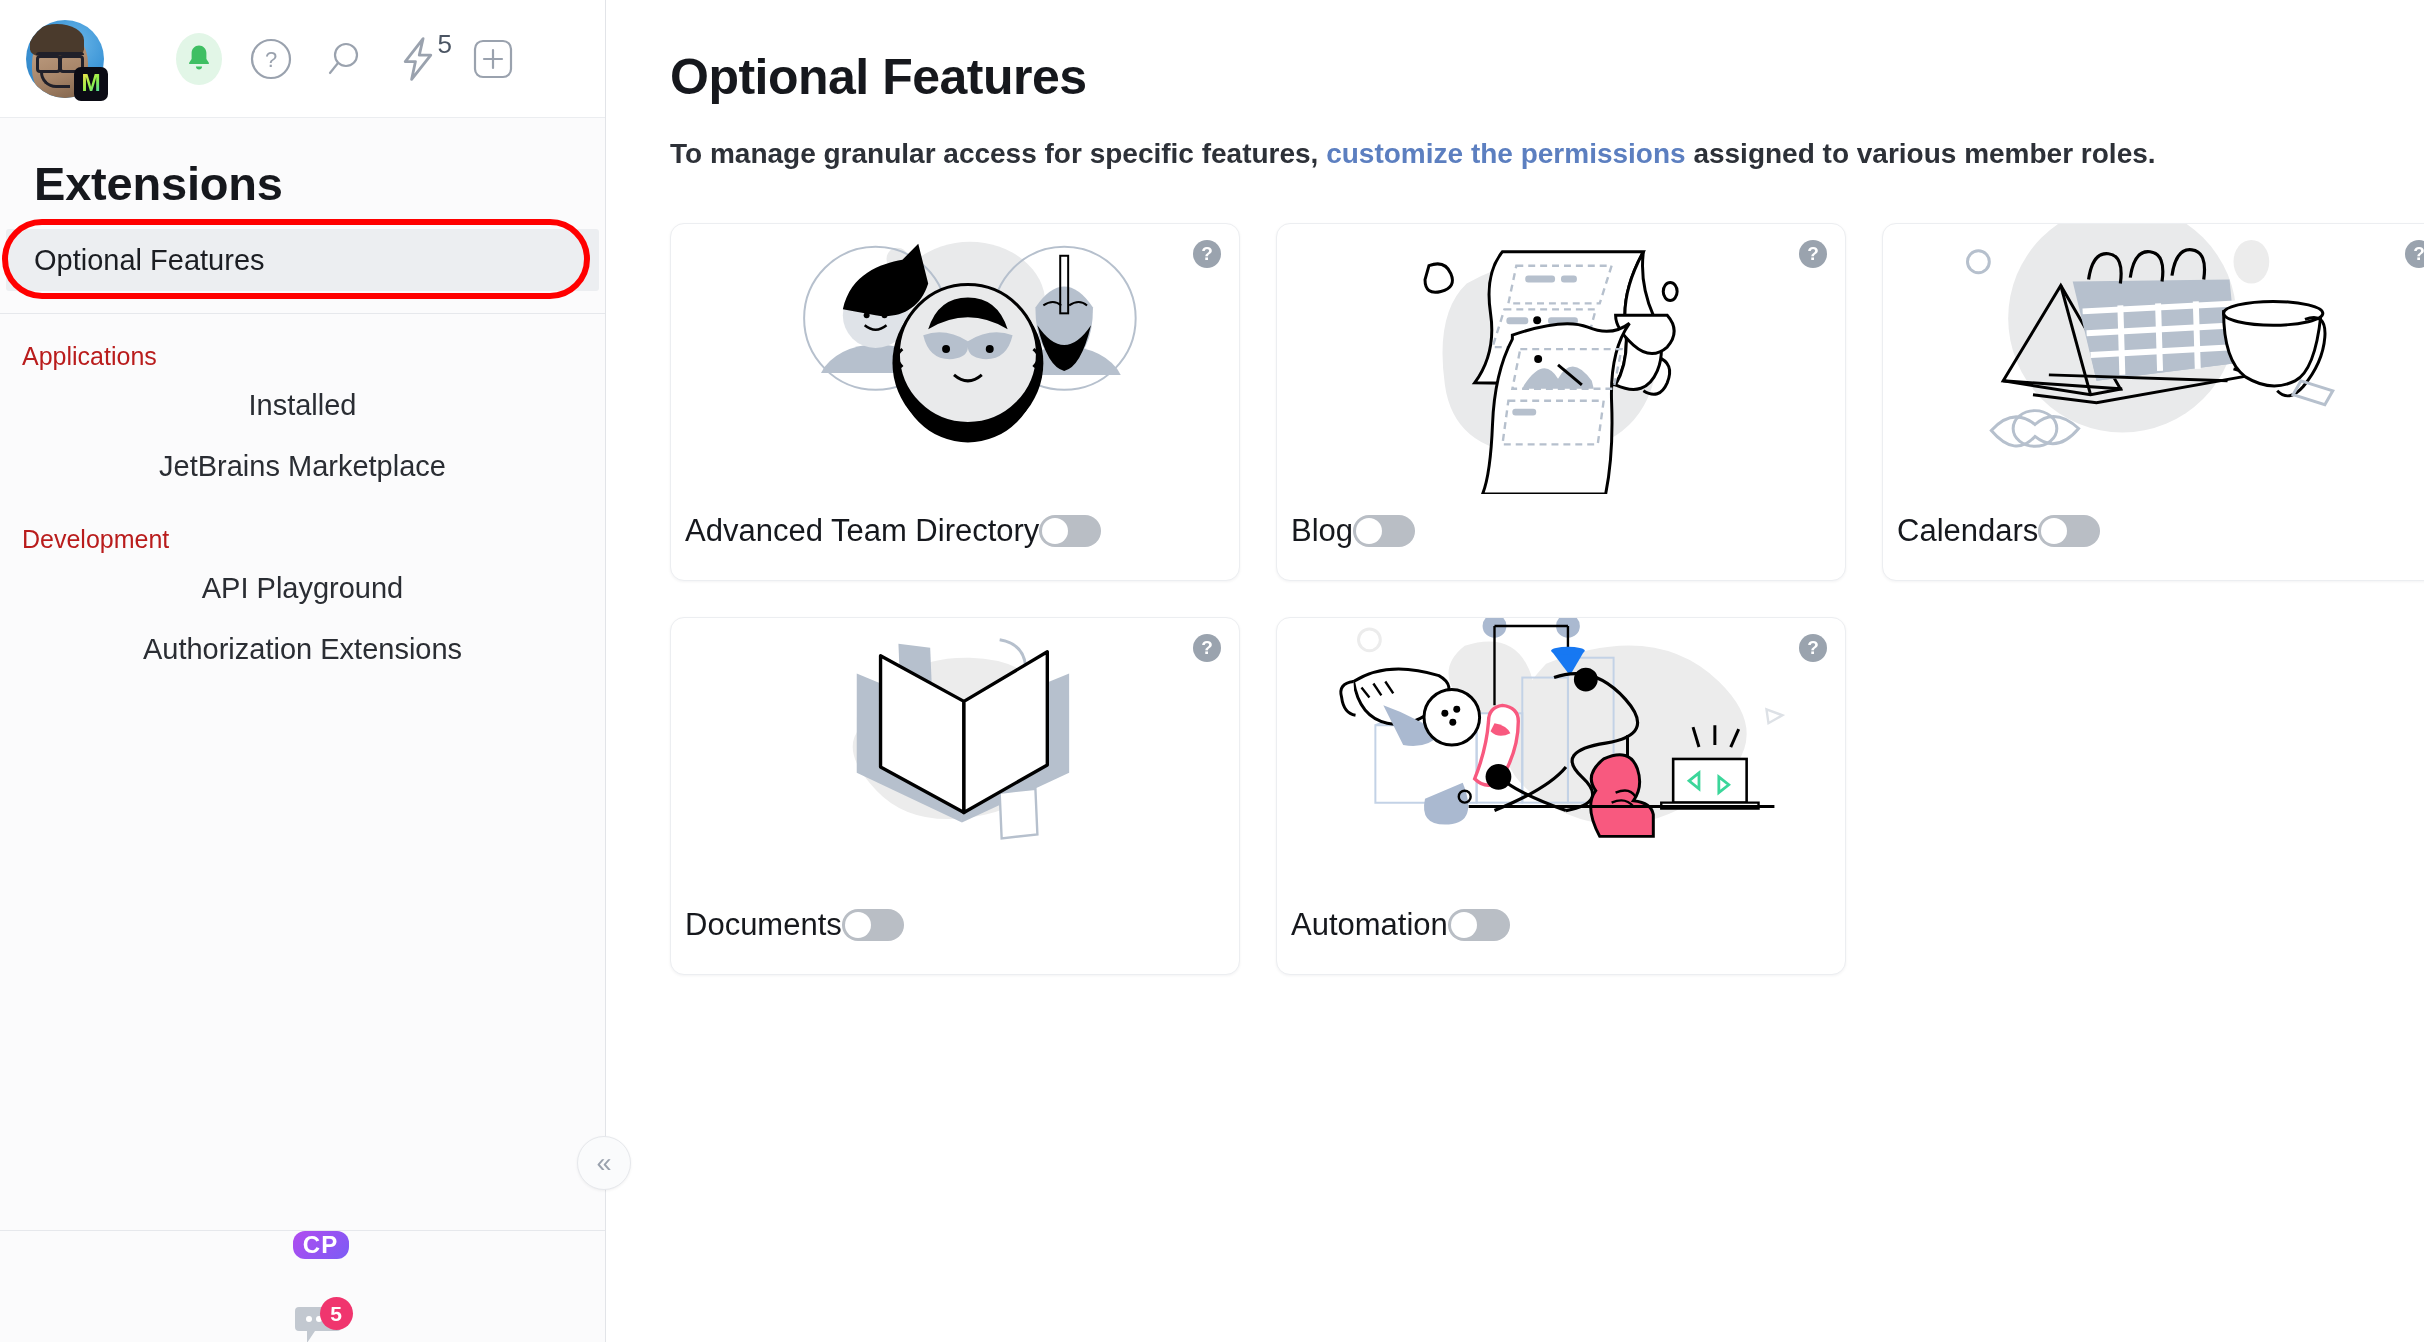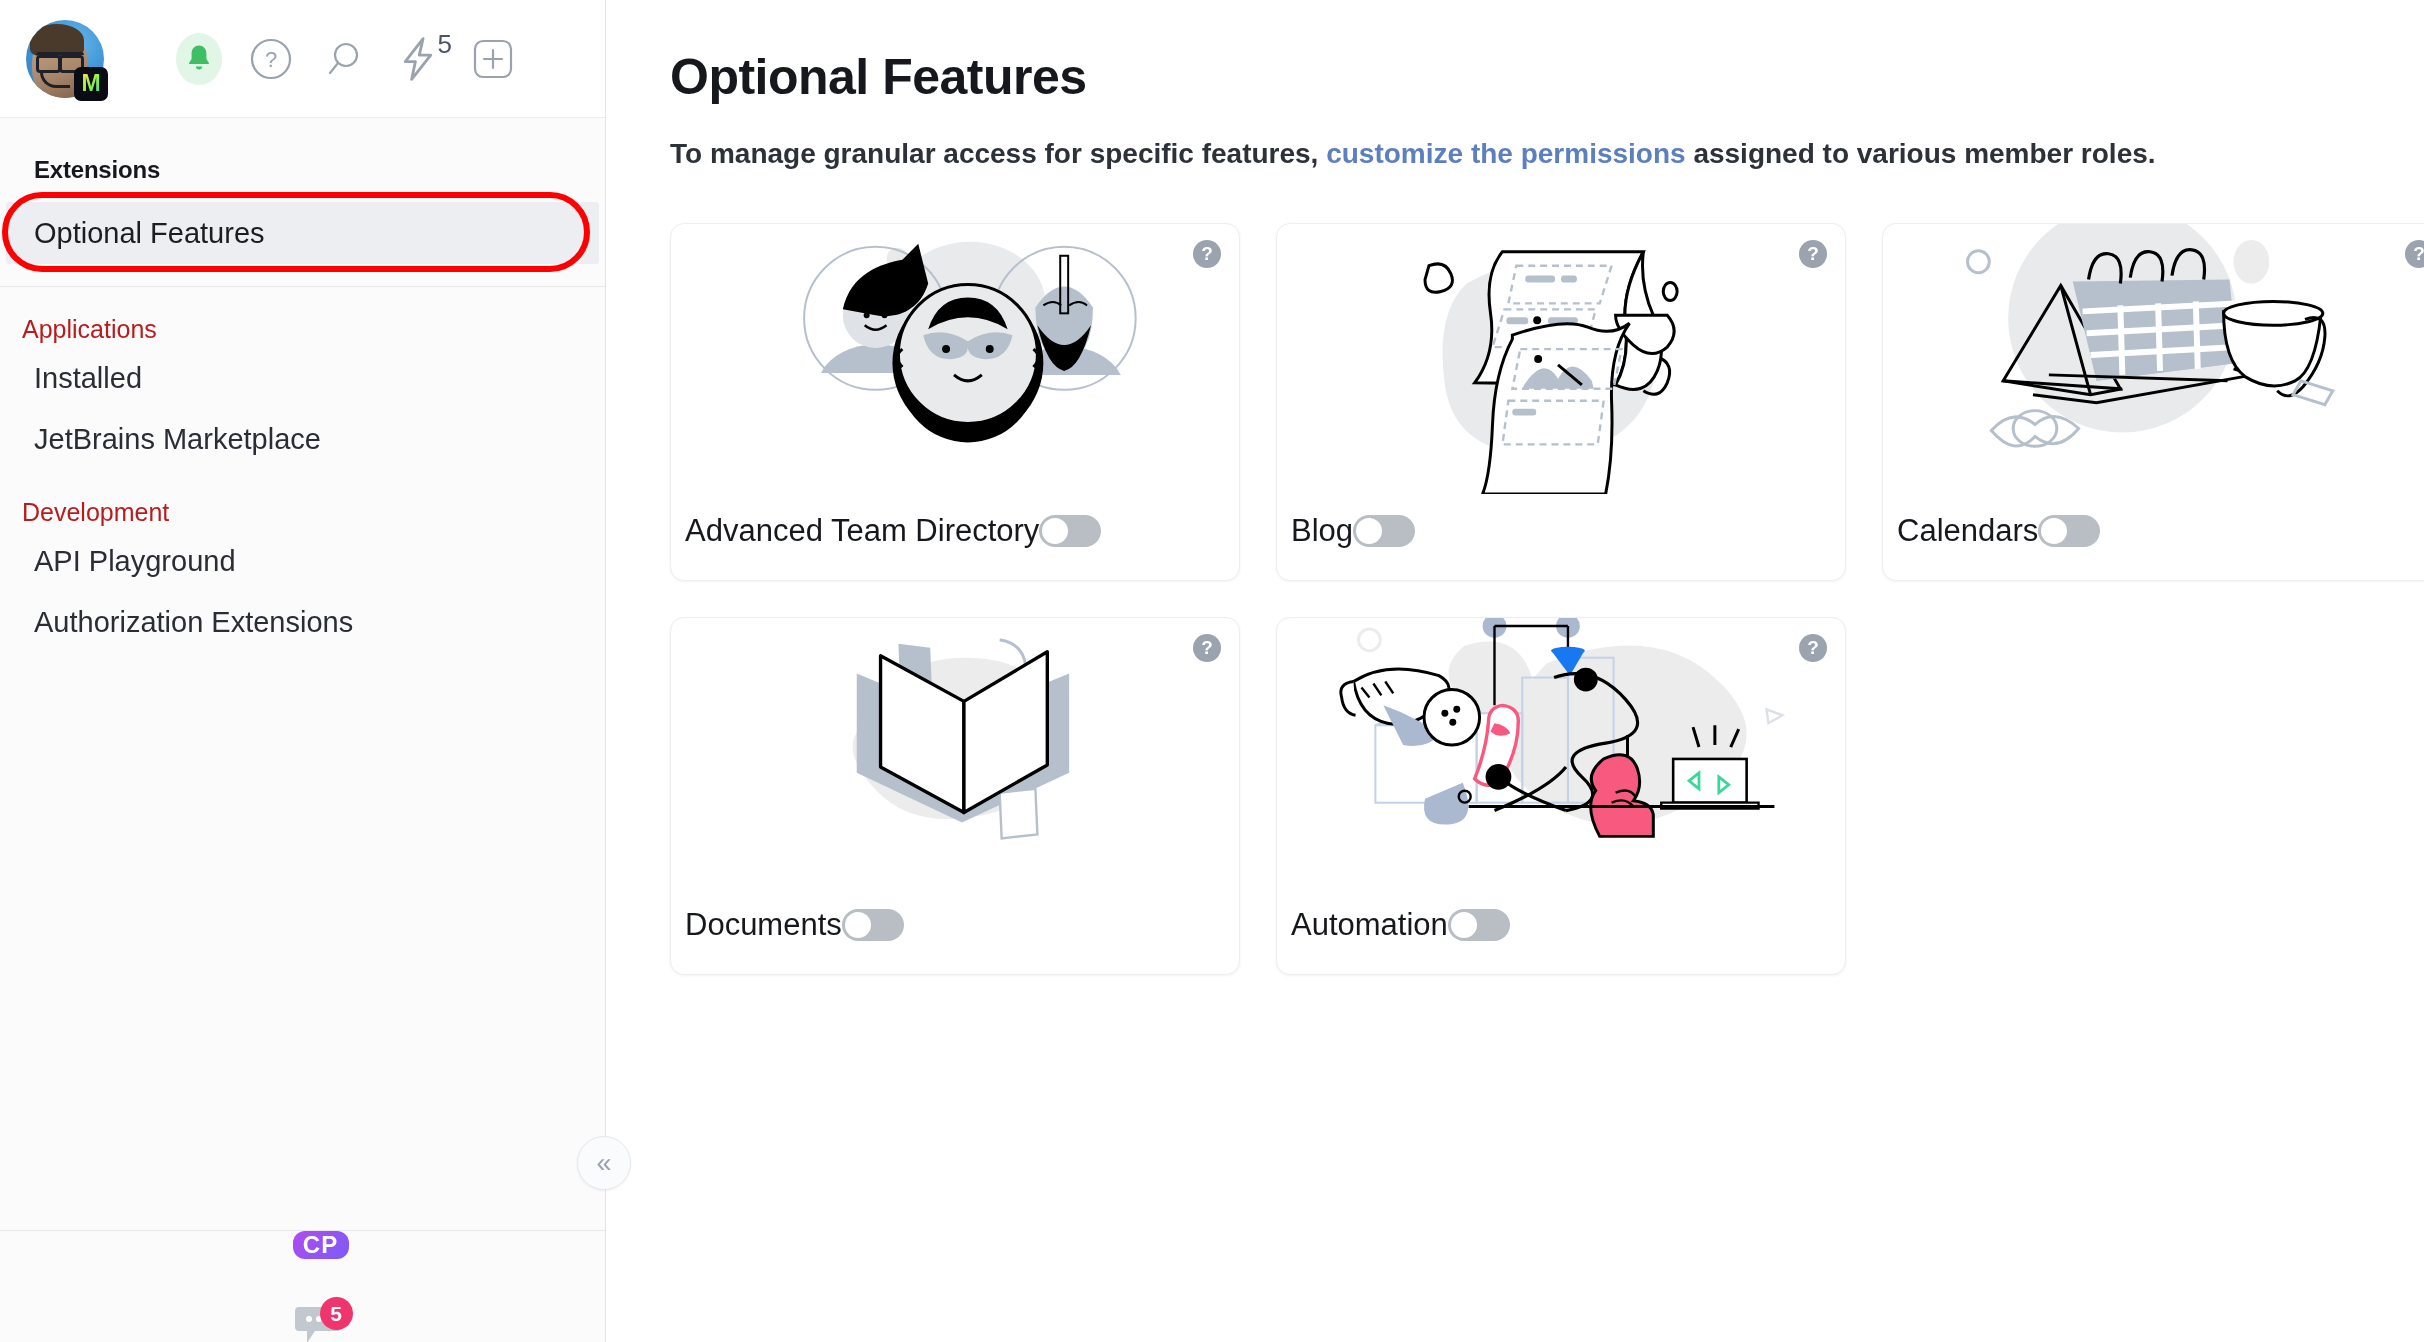--- a/index.html
+++ b/index.html
@@ -80,21 +80,21 @@
     display:flex; align-items:center; justify-content:center;
   }
   .lightning-wrap { position:relative; width:52px; height:52px; display:flex; align-items:center; justify-content:center; }
   .lightning-count {
     position:absolute; right:-8px; top:-4px;
     font-size:26px; color:#4b5563; font-weight:400;
   }
 
   
   .sb-title {
-    font-size:24px; color:#16181d; font-weight:bold;
+    font-size:47px; color:#16181d; font-weight:bold;
     padding:38px 34px 18px 34px; letter-spacing:-0.2px;
   }
   .nav-active-wrap { position:relative; padding:0 6px; }
   .nav-active {
     background:#eceef1;
     height:62px; display:flex; align-items:center;
     padding-left:28px;
     font-size:29px; color:#1b1d22;
     border-radius:3px;
     cursor:pointer;
@@ -105,21 +105,21 @@
     border:6px solid #ff0000; border-radius:42px;
     pointer-events:none;
   }
   .sb-divider { height:1px; background:#e6e8ec; margin:22px 0 0 0; }
   .sb-group-label {
     font-size:25px; color:#b91c1c;
     padding:28px 34px 4px 22px;
   }
   .sb-item {
     font-size:29px; color:#2a2d33;
-    padding:14px 34px; cursor:pointer;
+    padding:14px 46px; cursor:pointer;text-align:center;
   }
 
   .collapse-btn {
     position:absolute; right:-26px; bottom:152px;
     width:54px; height:54px; border-radius:50%;
     background:#fafbfc; border:1px solid #e6e8ec;
     display:flex; align-items:center; justify-content:center;
     color:#9aa2ae; font-size:27px; cursor:pointer; z-index:5;
     box-shadow:0 1px 3px rgba(0,0,0,.06);
   }

